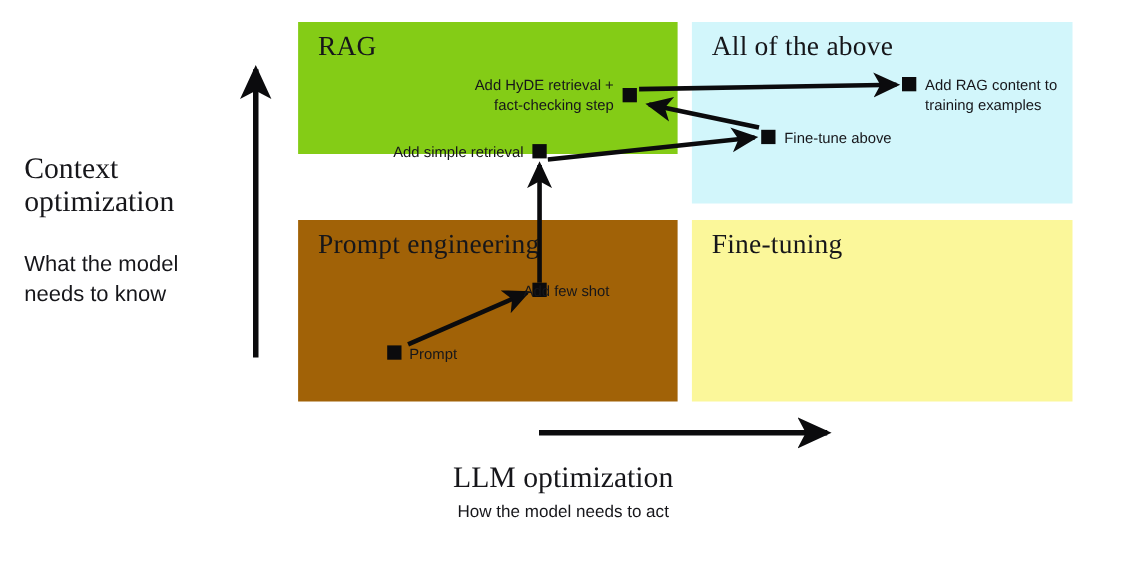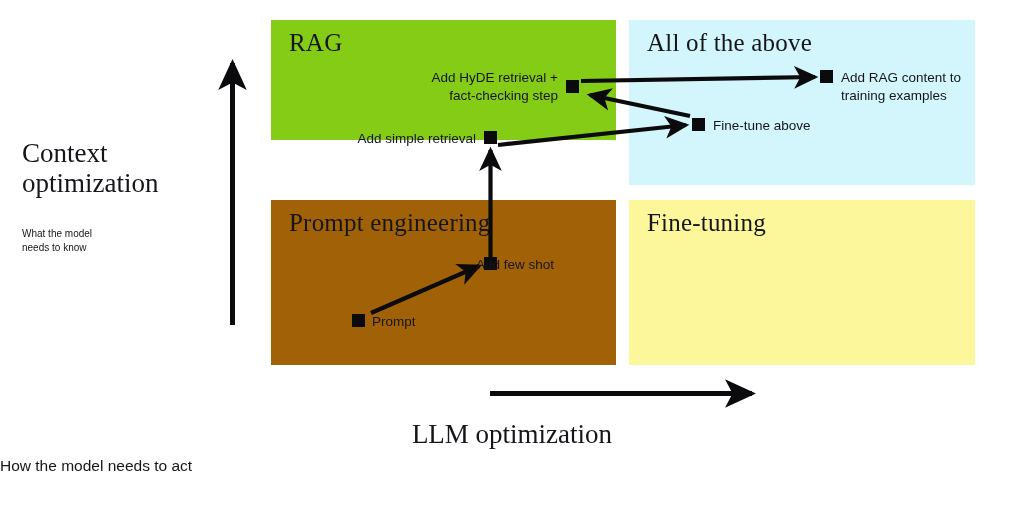--- a/index.html
+++ b/index.html
@@ -46,40 +46,41 @@
     font-size: 27px;
     line-height: 1.12;
     color: #16161a;
   }
   #axis-y-sub {
     position: absolute;
     left: 22px;
     top: 227px;
     width: 190px;
     font-family: "Liberation Sans", sans-serif;
-    font-size: 10px;
+    font-size: 20px;
     line-height: 1.38;
     color: #16161a;
     font-weight: 500;
   }
   #axis-x-title {
     position: absolute;
     left: 0px;
     top: 419px;
     width: 1024px;
     text-align: center;
     font-family: "Liberation Serif", serif;
     font-size: 27px;
     color: #16161a;
   }
   #axis-x-sub {
     position: absolute;
     left: 0px;
     top: 457px;
     width: 1024px;
+    text-align: center;
     font-family: "Liberation Sans", sans-serif;
     font-size: 15.5px;
     color: #16161a;
     font-weight: 500;
   }
 
   
   .overlay {
     position: absolute;
     left: 0; top: 0;

